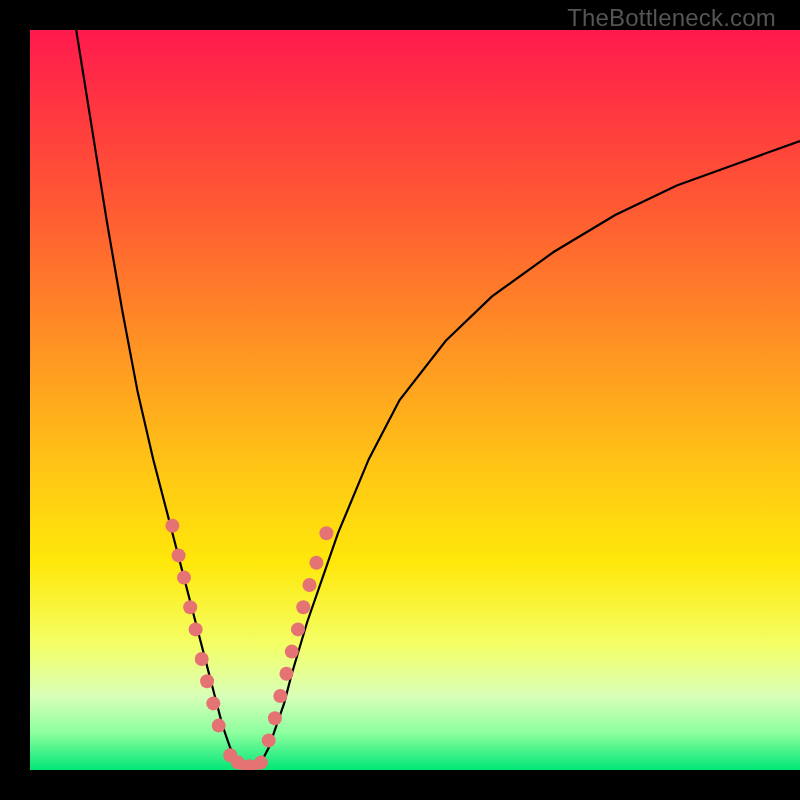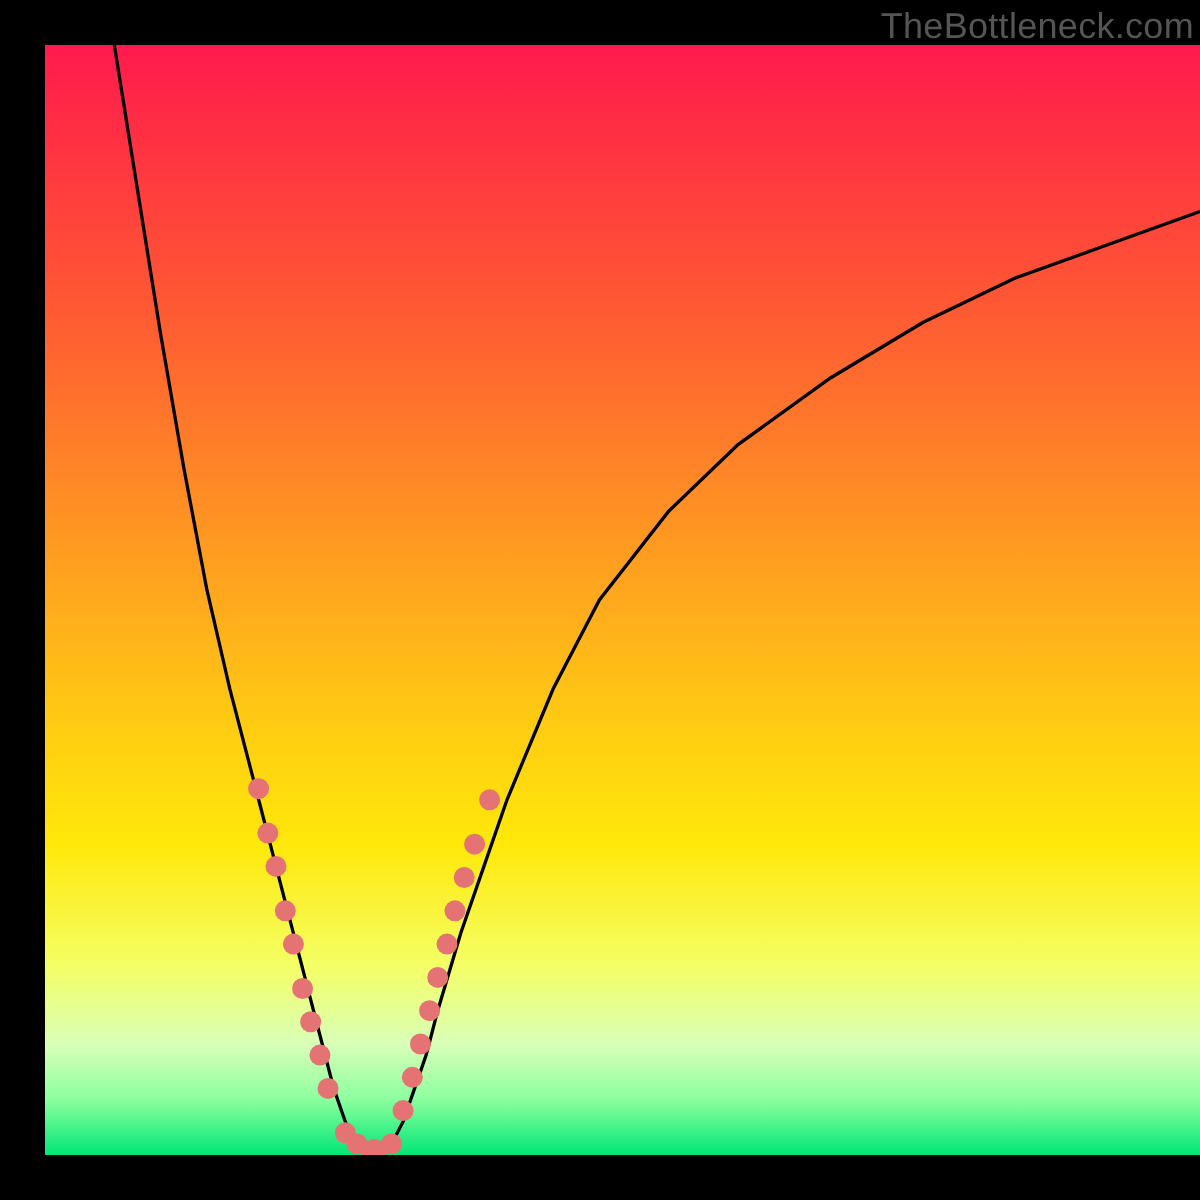--- a/index.html
+++ b/index.html
@@ -34,21 +34,21 @@
       #ffe80a 72%,
       #f4ff66 83%,
       #d9ffb8 90%,
       #8cff9e 95%,
       #00e676 100%
     );
   }
   .watermark {
     position: absolute;
     top: 4px;
-    right: 4px;
+    right: 24px;
     color: #555;
     font-size: 24px;
     font-weight: 500;
     letter-spacing: 0.2px;
   }
   svg.curve {
     position: absolute;
     left: 0;
     top: 0;
     width: 770px;

